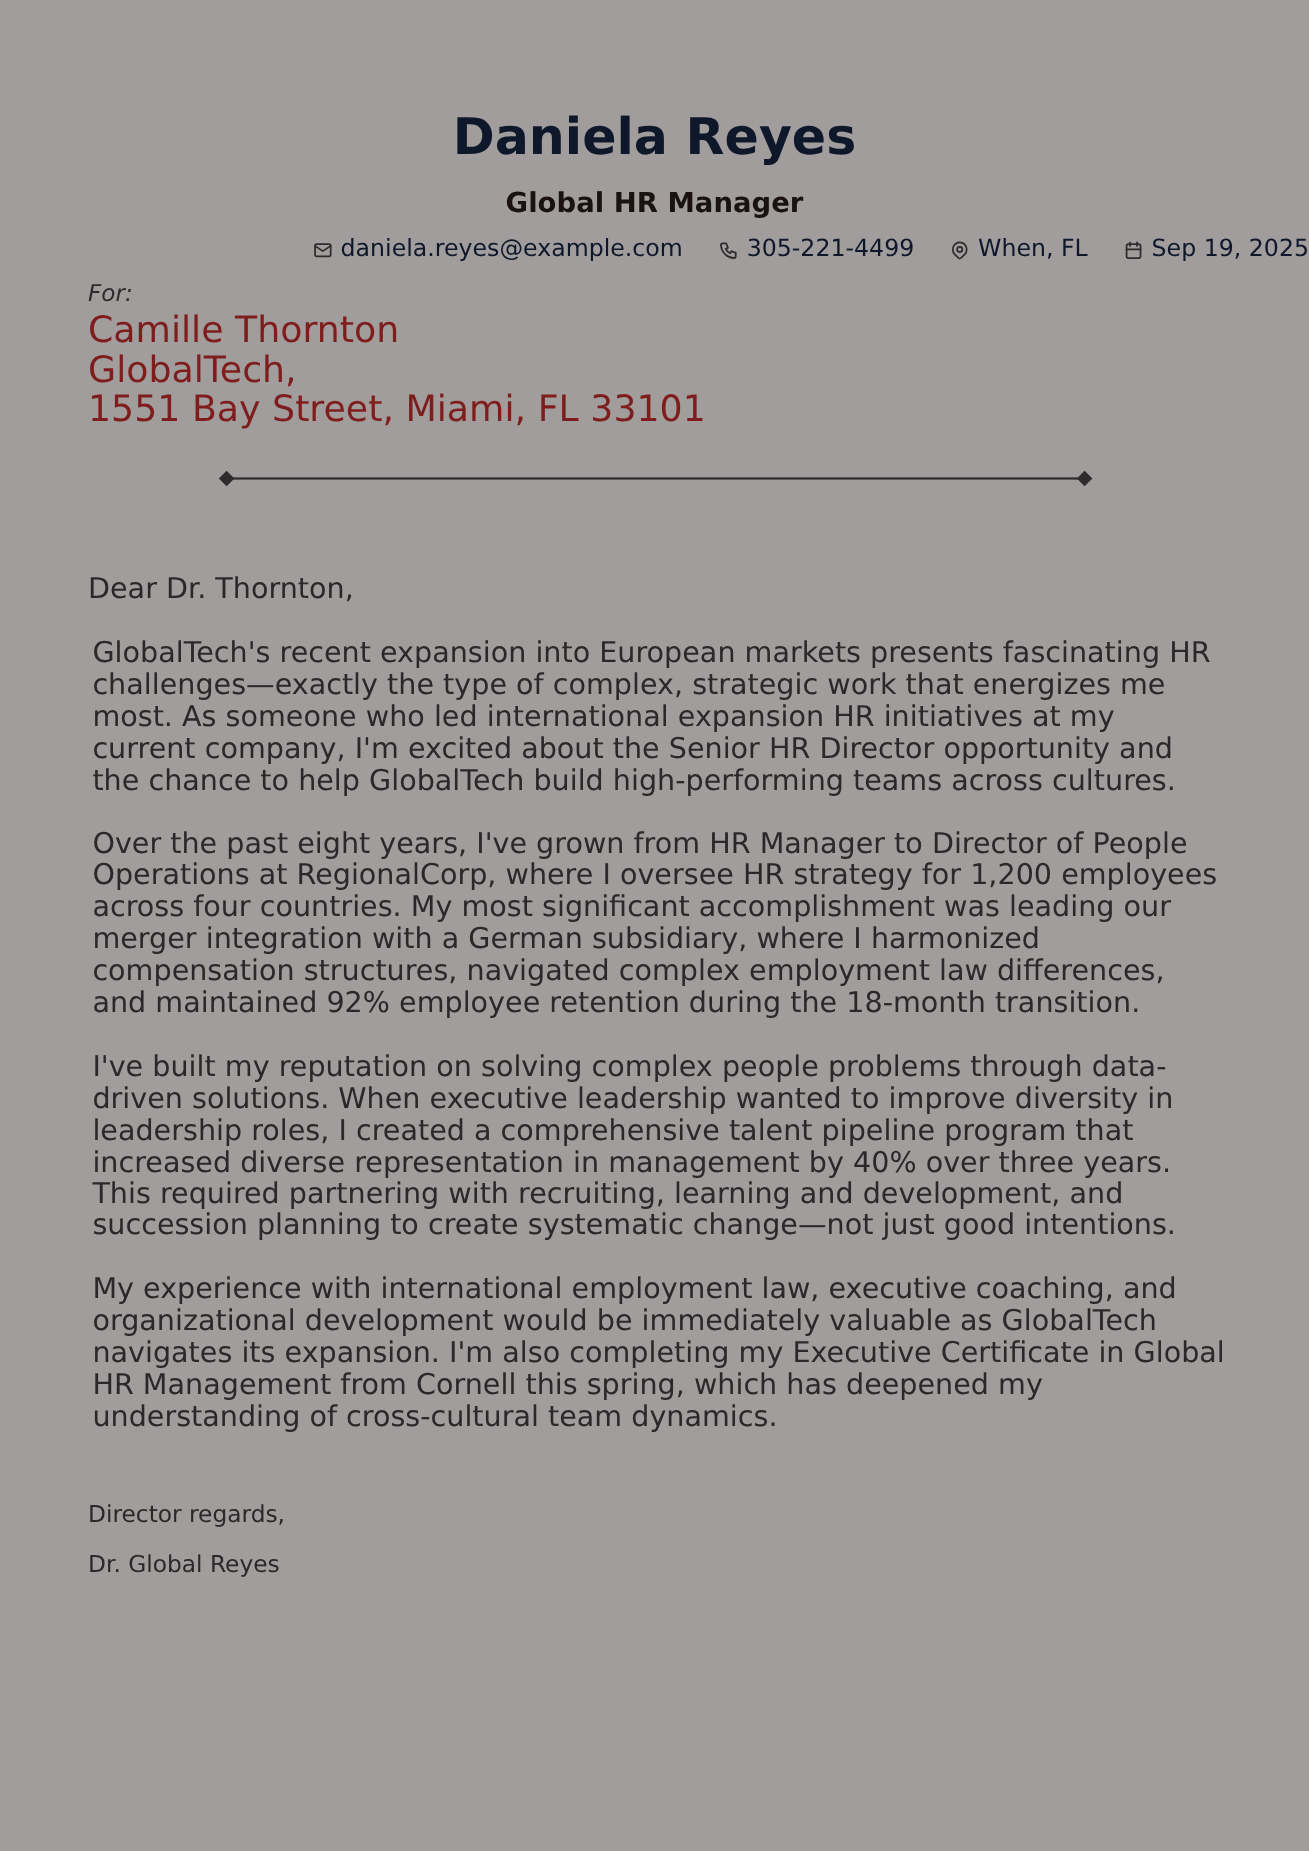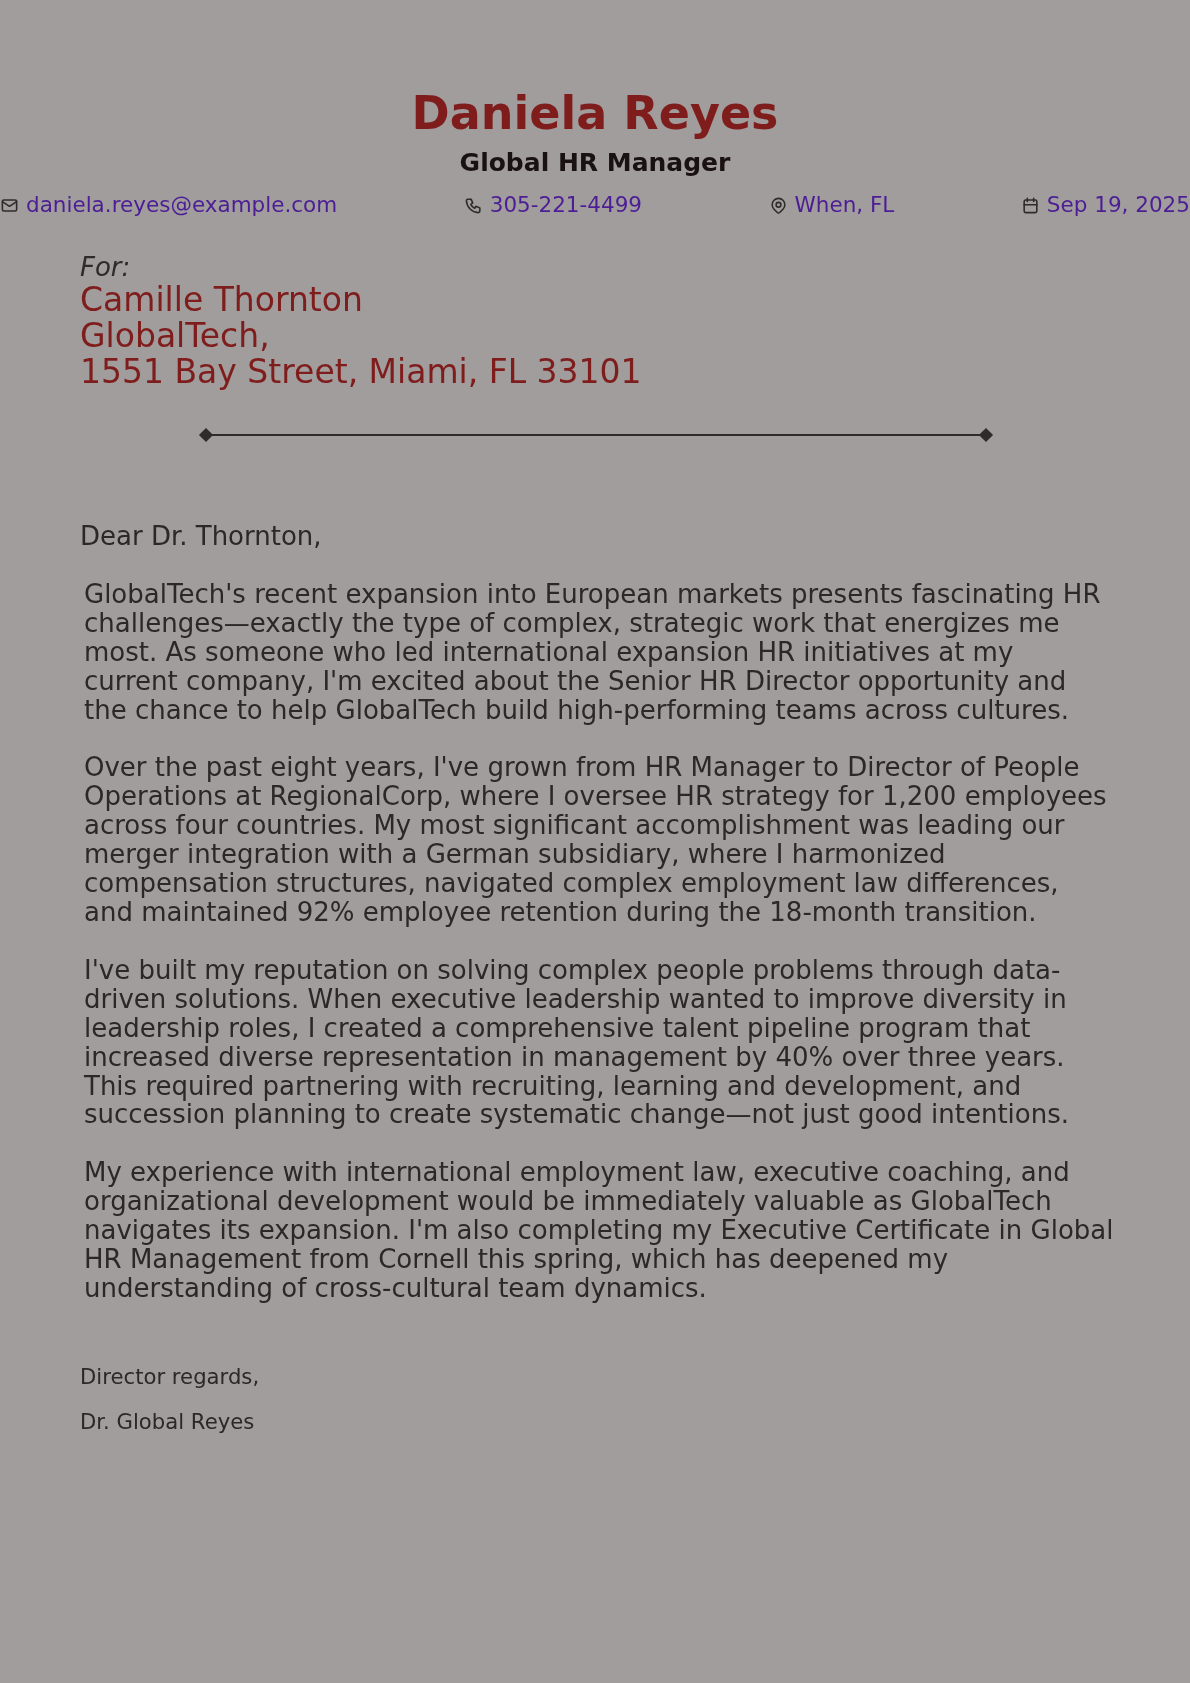--- a/index.html
+++ b/index.html
@@ -23,60 +23,60 @@
     }
     .header {
       position: absolute;
       left: 0; right: 0;
       top: 78px;
       text-align: center;
     }
     .name {
       font-size: 46px;
       font-weight: bold;
-      color: #7f1d1d;
+      color: #0f172a;
       line-height: 60px;
-      margin: 5px;
+      margin: 16px;
       letter-spacing: 0px;
     }
     .title {
       font-size: 25px;
       font-weight: bold;
       color: #1a1212;
       line-height: 34px;
       margin-top: -2px;
     }
     .contact {
       margin-top: 10px;
       display: flex;
-      justify-content: space-between;
+      justify-content: flex-end;
       align-items: center;
       gap: 32px;
       font-size: 21.5px;
-      color: #4c1d95;
+      color: #0f172a;
       line-height: 30px;
     }
     .contact-item {
       display: inline-flex;
       align-items: center;
       gap: 7px;
     }
     .contact-item svg {
       width: 19px;
       height: 19px;
       flex: none;
     }
     .recipient {
       position: absolute;
       left: 80px;
       top: 252px;
     }
     .for-label {
       font-style: italic;
-      font-size: 26px;
+      font-size: 21px;
       line-height: 30px;
       color: #2d2b2b;
     }
     .recipient-line {
       font-size: 33px;
       line-height: 36px;
       color: #7f1d1d;
     }
     .separator {
       position: absolute;

